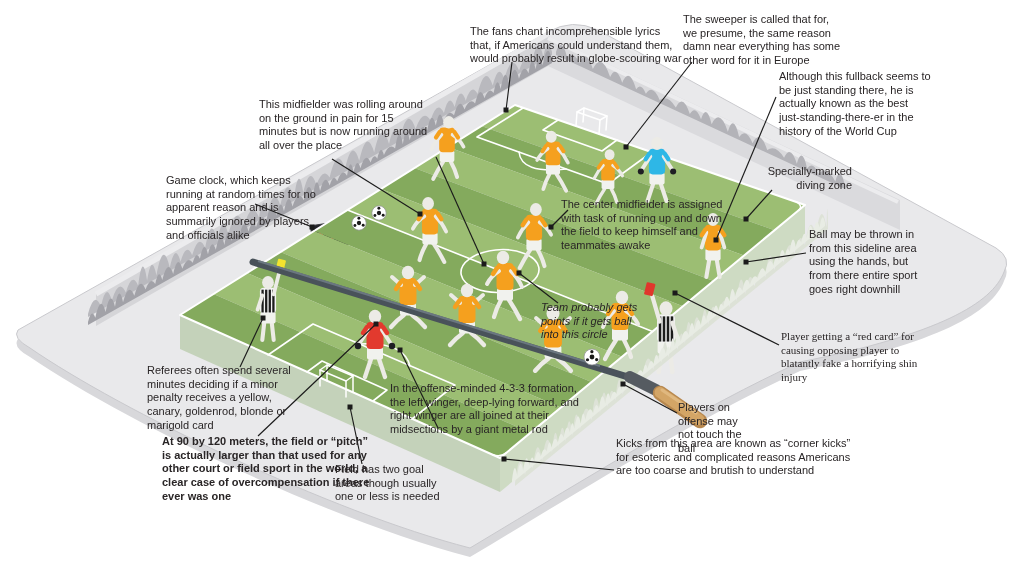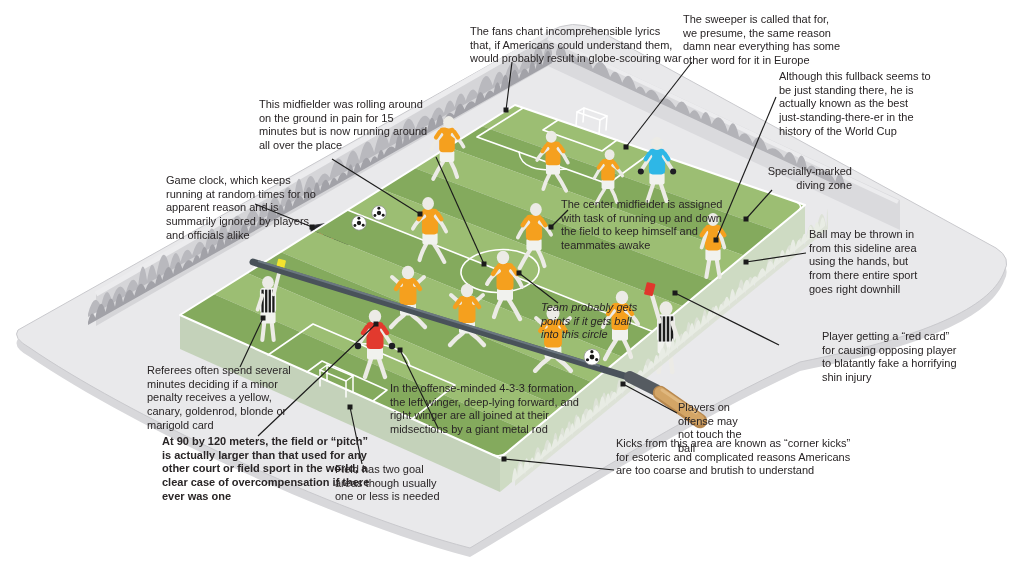--- a/index.html
+++ b/index.html
@@ -343,21 +343,21 @@
         <rect x="516.5" y="270.5" width="5" height="5" fill="#1b1b1b"></rect>
       </g>
   </svg>
 
   <div id="annotations">
       <div class="ann" style="left: 470px; top: 25px; width: 214px;">The fans chant incomprehensible lyrics that, if Americans could understand them, would probably result in globe-scouring war</div>
       <div class="ann" style="left: 683px; top: 13px; width: 162px;">The sweeper is called that for, we presume, the same reason damn near everything has some other word for it in Europe</div>
       <div class="ann" style="left: 779px; top: 70px; width: 152px;">Although this fullback seems to be just standing there, he is actually known as the best just-standing-there-er in the history of the World Cup</div>
       <div class="ann" style="left: 757px; top: 165px; width: 95px; text-align: right;">Specially-marked diving zone</div>
       <div class="ann" style="left: 809px; top: 228px; width: 116px;">Ball may be thrown in from this sideline area using the hands, but from there entire sport goes right downhill</div>
-      <div class="ann" style="left: 822px; top: 330px; width: 142px;">Player getting a “red card” for causing opposing player to blatantly fake a horrifying shin injury</div>
+      <div class="ann" style="left: 781px; top: 330px; width: 142px; font-family: Liberation Serif, serif;">Player getting a “red card” for causing opposing player to blatantly fake a horrifying shin injury</div>
       <div class="ann" style="left: 616px; top: 437px; width: 248px;">Kicks from this area are known as “corner kicks” for esoteric and complicated reasons Americans are too coarse and brutish to understand</div>
       <div class="ann" style="left: 678px; top: 401px; width: 72px;">Players on offense may not touch the ball</div>
       <div class="ann" style="left: 390px; top: 382px; width: 202px;">In the offense-minded 4-3-3 formation, the left winger, deep-lying forward, and right winger are all joined at their midsections by a giant metal rod</div>
       <div class="ann" style="left: 335px; top: 463px; width: 118px;">Field has two goal areas though usually one or less is needed</div>
       <div class="ann" style="left: 162px; top: 435px; width: 208px; font-weight: bold;">At 90 by 120 meters, the field or “pitch” is actually larger than that used for any other court or field sport in the world, a clear case of overcompensation if there ever was one</div>
       <div class="ann" style="left: 147px; top: 364px; width: 160px;">Referees often spend several minutes deciding if a minor penalty receives a yellow, canary, goldenrod, blonde or marigold card</div>
       <div class="ann" style="left: 166px; top: 174px; width: 158px;">Game clock, which keeps running at random times for no apparent reason and is summarily ignored by players and officials alike</div>
       <div class="ann" style="left: 259px; top: 98px; width: 170px;">This midfielder was rolling around on the ground in pain for 15 minutes but is now running around all over the place</div>
       <div class="ann" style="left: 561px; top: 198px; width: 162px;">The center midfielder is assigned with task of running up and down the field to keep himself and teammates awake</div>
       <div class="ann" style="left: 541px; top: 301px; width: 106px; font-style: italic;">Team probably gets points if it gets ball into this circle</div>

